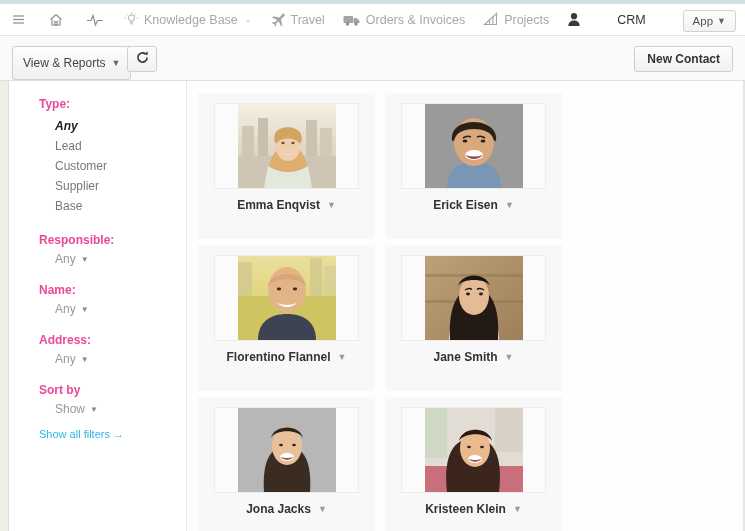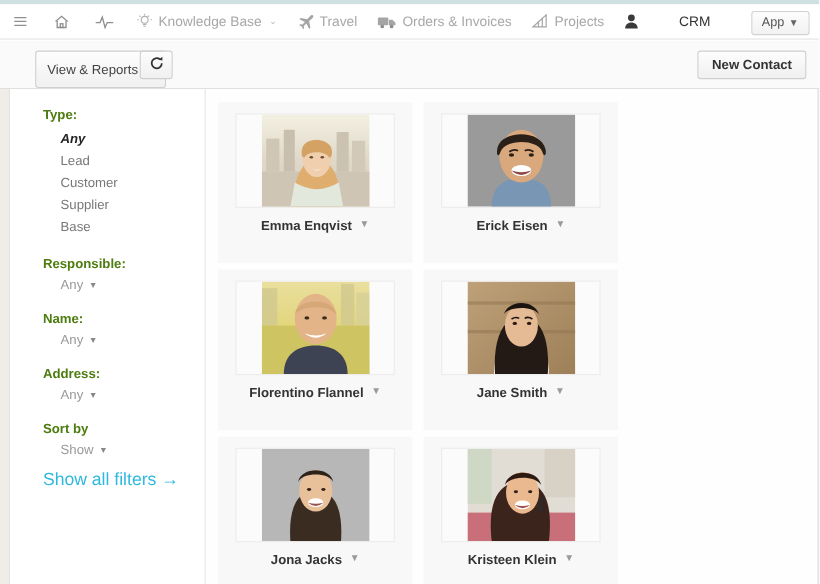--- a/index.html
+++ b/index.html
@@ -49,21 +49,21 @@
     background: #fafafa; border-bottom: 1px solid #e0e0e0;
   }
   .tb-btn {
     position: absolute;
     height: 26px;
     display: flex; align-items: center; justify-content: center; gap: 6px;
     background: linear-gradient(#fdfdfd, #f0f0f0);
     border: 1px solid #cfcfcf; border-radius: 3px;
     font-size: 12px; color: #444; cursor: pointer;
   }
-  #view-reports-button { left: 32px; top: 46px; padding: 16px 10px; justify-content: flex-end; }
+  #view-reports-button { left: 12px; top: 46px; padding: 16px 10px; justify-content: flex-end; }
   #refresh-button { left: 127px; top: 46px; width: 30px; }
   #new-contact-button { right: 12px; top: 46px; padding: 0 12px; font-weight: bold; color: #333; }
   .caret { font-size: 9px; color: #666; }
 
   
   .left-rail {
     position: absolute; top: 81px; left: 0; width: 8px; height: 450px;
     background: #f0ece8;
   }
   .rail-line {
@@ -72,33 +72,33 @@
   }
 
   
   .sidebar {
     position: absolute; top: 81px; left: 9px; width: 178px; height: 450px;
     background: #ffffff; padding: 16px 0 0 30px;
     border-right: 1px solid #e6e6e6;
   }
   .f-group { margin-bottom: 17px; }
   .f-head {
-    font-size: 12px; font-weight: bold; color: #4d7c0f; margin-bottom: 5px;
+    font-size: 12px; font-weight: bold; color: #ec4899; margin-bottom: 5px;
   }
   .f-opt {
     font-size: 12px; color: #777; padding: 3px 0 3px 16px; cursor: pointer;
   }
   .f-opt.sel { color: #222; font-weight: bold; font-style: italic; }
   .f-val {
     font-size: 12px; color: #999; padding-left: 16px; cursor: pointer;
     display: flex; align-items: center; gap: 5px;
   }
   .f-val .caret { color: #888; font-size: 8px; }
   .show-all {
-    font-size: 16px; color: #2fb8e0; padding-left: 0; margin-top: 12px;
+    font-size: 11px; color: #2fb8e0; padding-left: 0; margin-top: 12px;
     cursor: pointer;
   }
 
   
   .content {
     position: absolute; top: 81px; left: 188px; width: 557px; height: 450px;
     background: #fefefe;
     padding: 6px 0 0 0;
   }
   .grid { display: flex; flex-wrap: wrap; }
@@ -114,21 +114,21 @@
   .photo-frame {
     width: 145px; height: 86px;
     border: 1px solid #ececec;
     background: #fbfbfb;
     display: flex; align-items: center; justify-content: center;
     overflow: hidden;
   }
   .photo { width: 98px; height: 84px; display: block; }
   .card-name {
     margin-top: 9px;
-    display: flex; align-items: flex-start; gap: 7px;
+    display: flex; align-items: center; gap: 7px;
     font-size: 12px; font-weight: bold; color: #333;
   }
   .card-name .caret { color: #9a9a9a; font-size: 9px; }
 
   
   .scroll-edge {
     position: absolute; top: 81px; right: 0; width: 2px; height: 450px;
     background: #e5e5e5;
   }
 </style>

